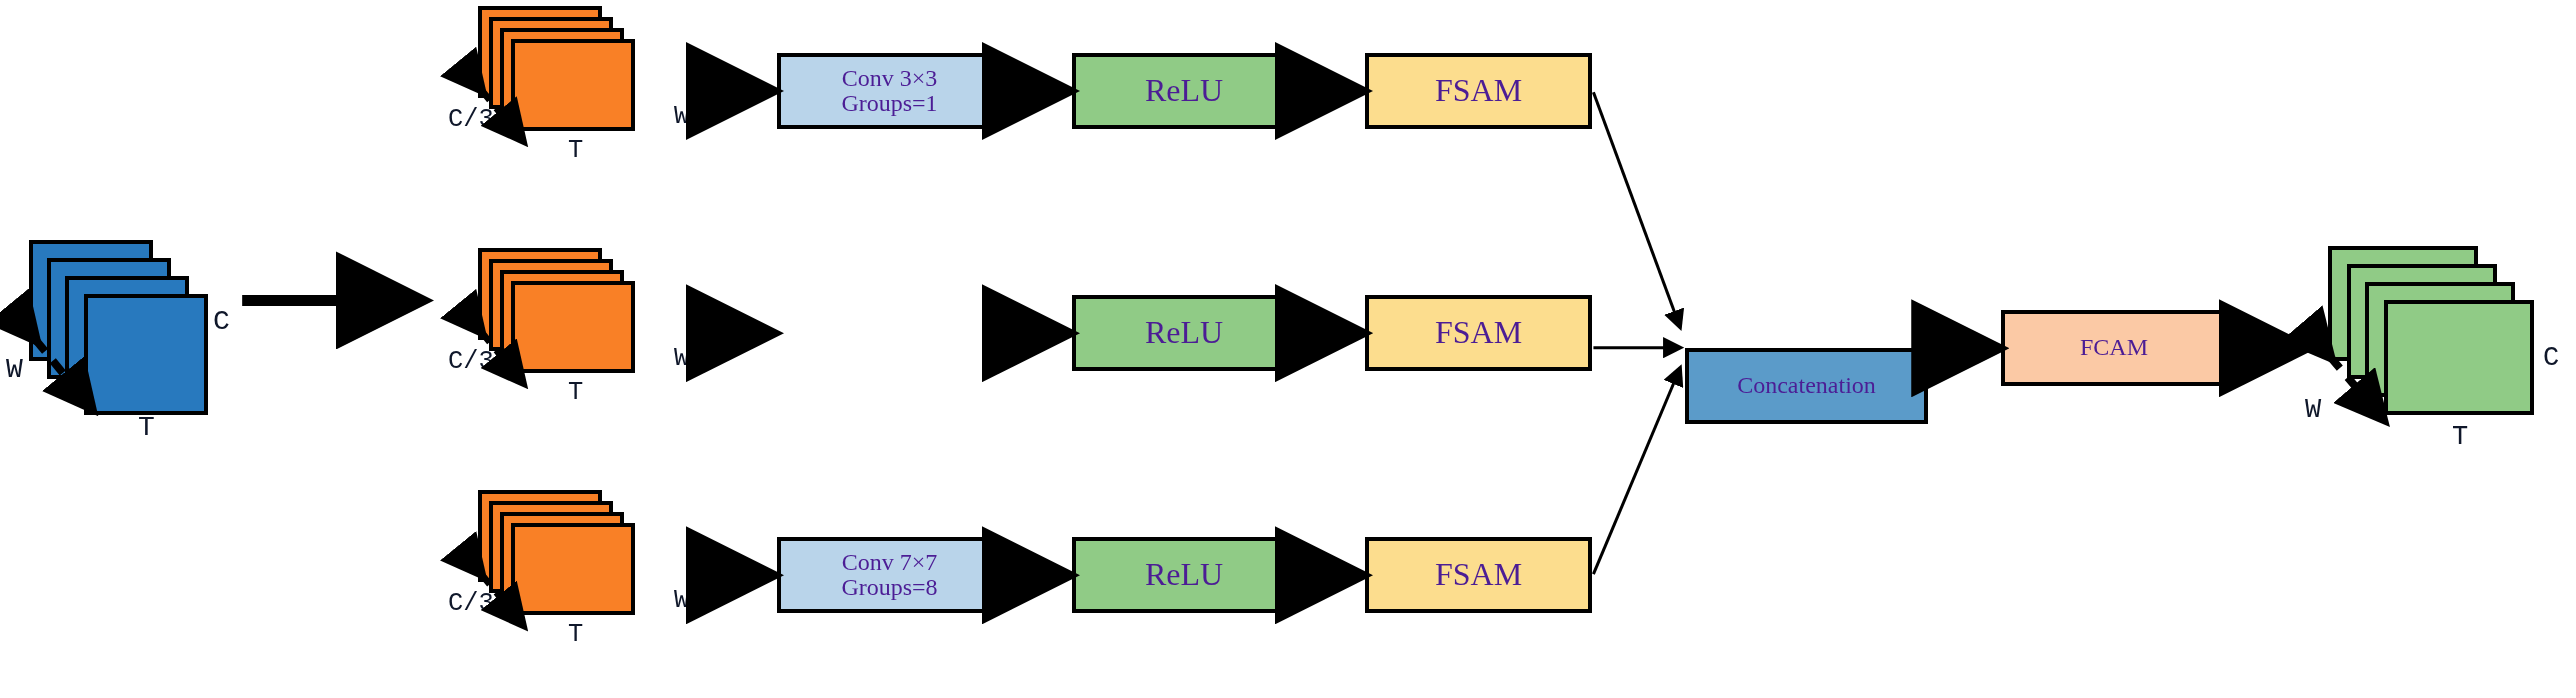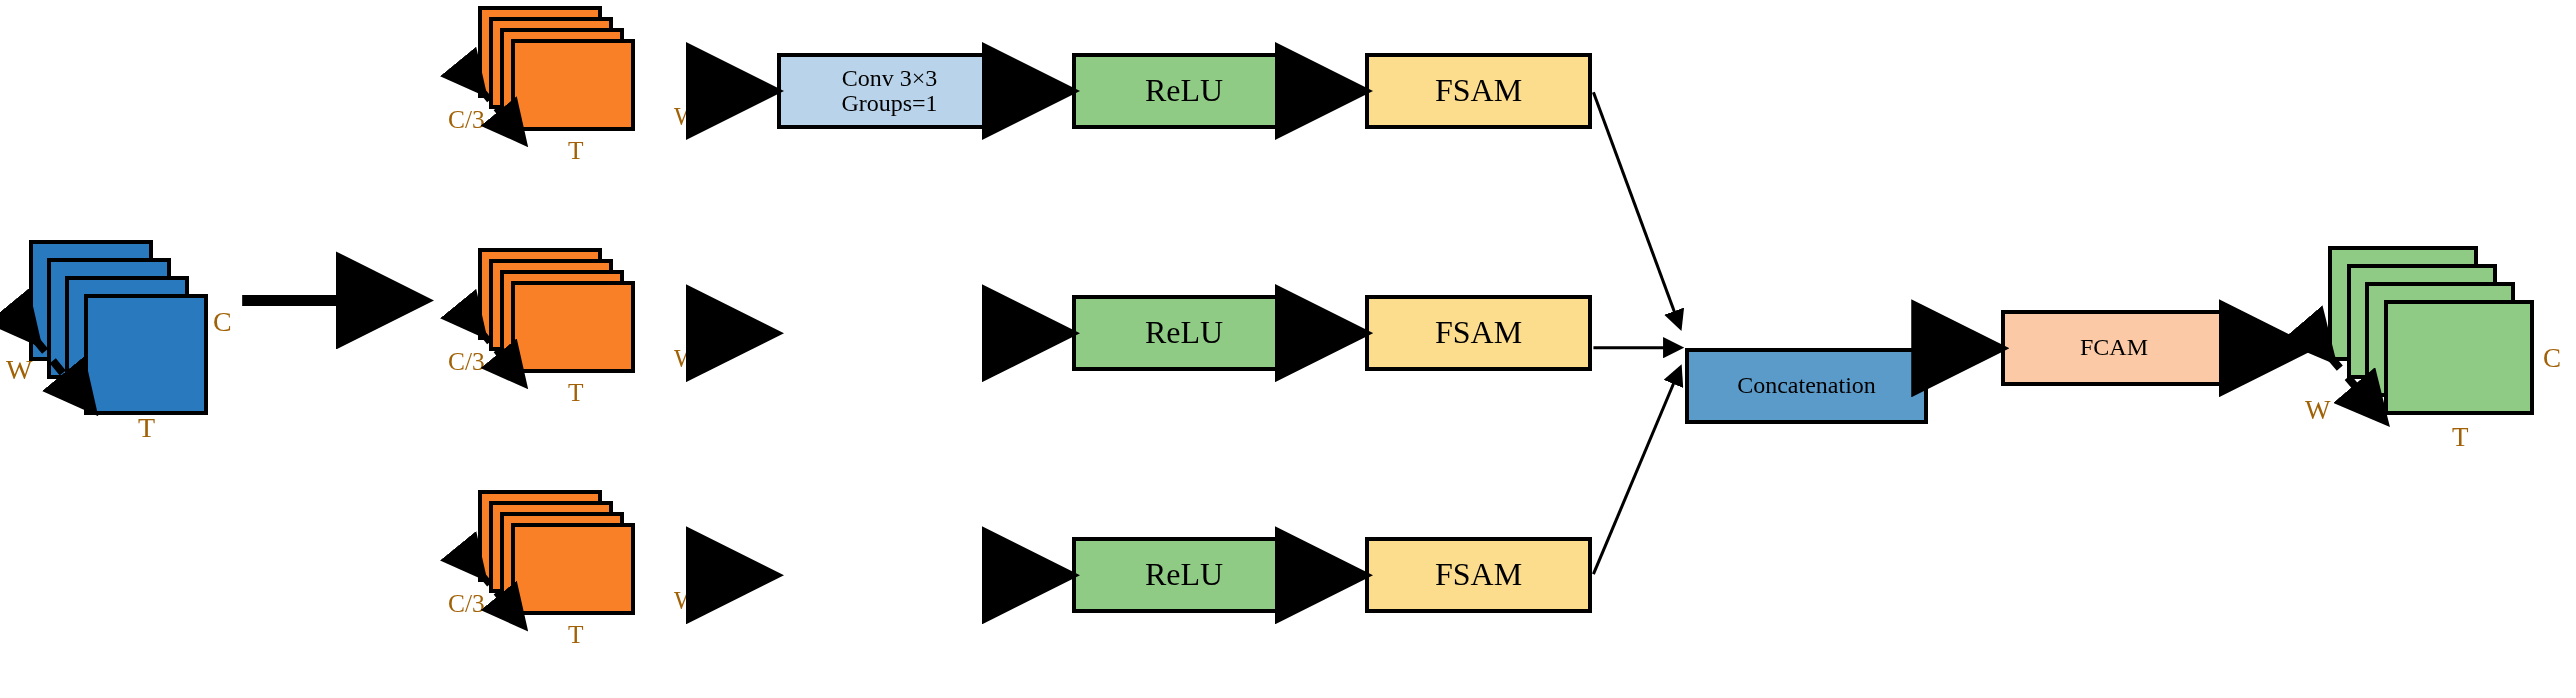--- a/index.html
+++ b/index.html
@@ -1,33 +1,33 @@
 <!DOCTYPE html>
 <html style="font-size:9.7px"><head>
 <meta charset="utf-8">
 <style>
   html,body{margin:0;padding:0;background:#ffffff;}
   #stage{position:relative;width:2576px;height:699px;background:#ffffff;overflow:hidden;
          font-family:"Liberation Serif", serif;}
   .blk{position:absolute;box-sizing:border-box;border:4.2px solid #000;
        display:flex;align-items:center;justify-content:center;
-       font-family:"Liberation Serif", serif;color:#000000;line-height:1.05;text-align:center;}
+       font-family:"Liberation Serif", serif;color:#4c1d95;line-height:1.05;text-align:center;}
   .blk .l2{display:block;}
   .conv{background:#b9d4ea;font-size:24px;}
   .relu{background:#90cb86;font-size:32px;}
   .fsam{background:#fcdd8e;font-size:32px;}
   .concat{background:#5b9bc9;font-size:24px;margin-top:38px;}
   .fcam{background:#fbc9a5;font-size:24px;}
   
   .card{position:absolute;box-sizing:border-box;border:4.2px solid #000;}
   .c-blue{background:#2879be;}
   .c-orange{background:#f98026;}
   .c-green{background:#90cb86;}
-  .dimlabel{position:absolute;font-family:Liberation Serif, serif;
-            color:#a16207;white-space:nowrap;line-height:1;}
+  .dimlabel{position:absolute;font-family:Liberation Mono, monospace;
+            color:#0f172a;white-space:nowrap;line-height:1;}
   .ctext{position:absolute;font-family:"Liberation Serif", serif;color:#000;
          white-space:nowrap;text-align:center;line-height:1.12;}
   svg.ov{position:absolute;left:0;top:0;width:2576px;height:699px;overflow:visible;pointer-events:none;}
 </style>
 </head>
 <body>
 
 <div id="stage">
 
   <div>
@@ -84,20 +84,26 @@
     <span>FSAM</span>
   </div>
 
   <div class="blk relu" style="left:1072px; top:295px; width:224px; height:76px;">
     <span>ReLU</span>
   </div>
   <div class="blk fsam" style="left:1365px; top:295px; width:227px; height:76px;">
     <span>FSAM</span>
   </div>
 
+  <div class="blk conv" style="left:777px; top:537px; width:225px; height:76px;">
+    <div>
+      <span class="l2">Conv 7×7</span>
+      <span class="l2">Groups=8</span>
+    </div>
+  </div>
   <div class="blk relu" style="left:1072px; top:537px; width:224px; height:76px;">
     <span>ReLU</span>
   </div>
   <div class="blk fsam" style="left:1365px; top:537px; width:227px; height:76px;">
     <span>FSAM</span>
   </div>
 
   <div class="blk concat" style="left:1685px; top:310px; width:243px; height:76px;">
     <span>Concatenation</span>
   </div>

